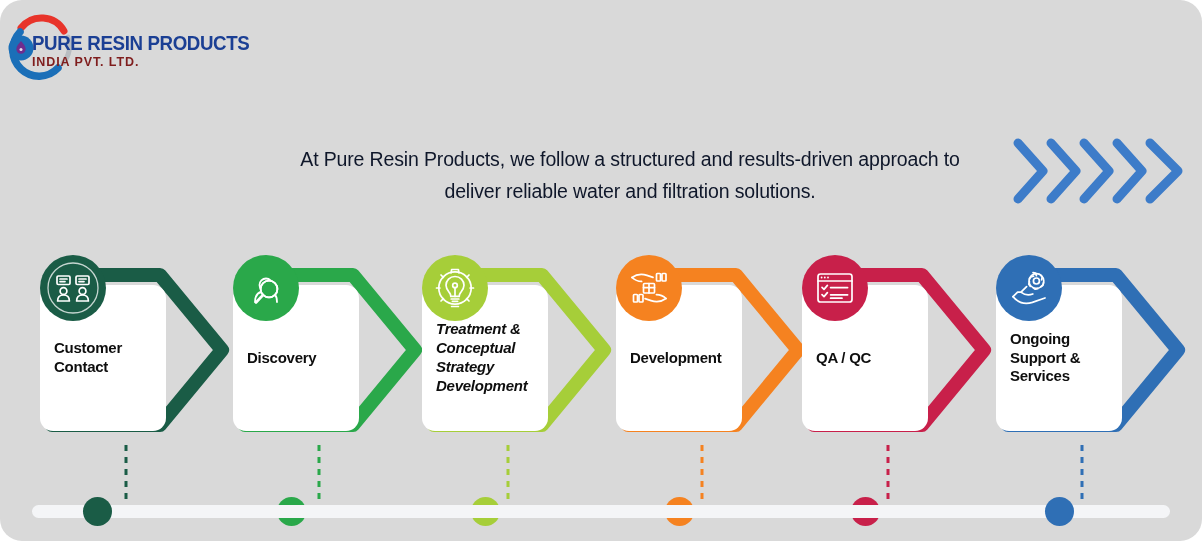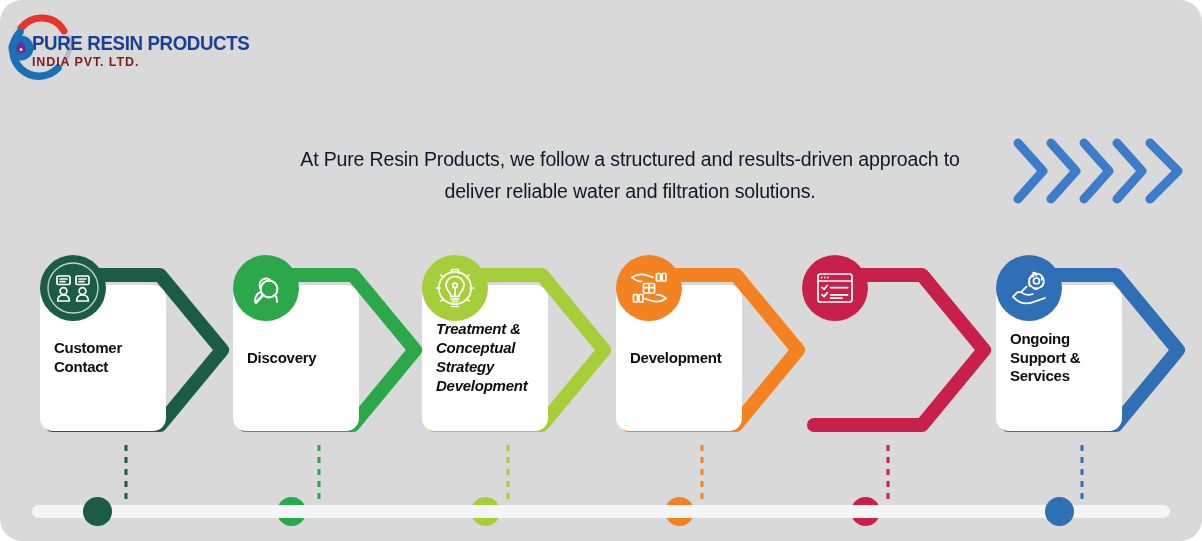--- a/index.html
+++ b/index.html
@@ -255,20 +255,23 @@
         </svg>
       </div>
     </div>
 
     <div class="step" style="left:794px;">
       <div class="arrowshape">
         <svg viewBox="0 0 208 190" width="208" height="190">
           <path d="M20 20 H128 L190 95 L128 170 H20" fill="none" stroke="#c8204a" stroke-width="14" stroke-linejoin="round" stroke-linecap="round"></path>
         </svg>
       </div>
+      <div class="card">
+        <div class="card-label">QA / QC</div>
+      </div>
       <div class="iconcircle" style="background:#c8204a;">
         <svg viewBox="0 0 66 66" width="66" height="66">
           <g fill="none" stroke="#ffffff" stroke-width="1.7" stroke-linejoin="round" stroke-linecap="round">
             <rect x="16" y="19" width="34" height="28" rx="2.5"></rect>
             <line x1="16" y1="26" x2="50" y2="26"></line>
             <circle cx="19.6" cy="22.5" r="0.9" fill="#ffffff" stroke="none"></circle>
             <circle cx="22.8" cy="22.5" r="0.9" fill="#ffffff" stroke="none"></circle>
             <circle cx="26" cy="22.5" r="0.9" fill="#ffffff" stroke="none"></circle>
             <polyline points="20,32.4 22,34.4 25.4,30.4"></polyline>
             <line x1="28.6" y1="32.6" x2="45.6" y2="32.6"></line>

